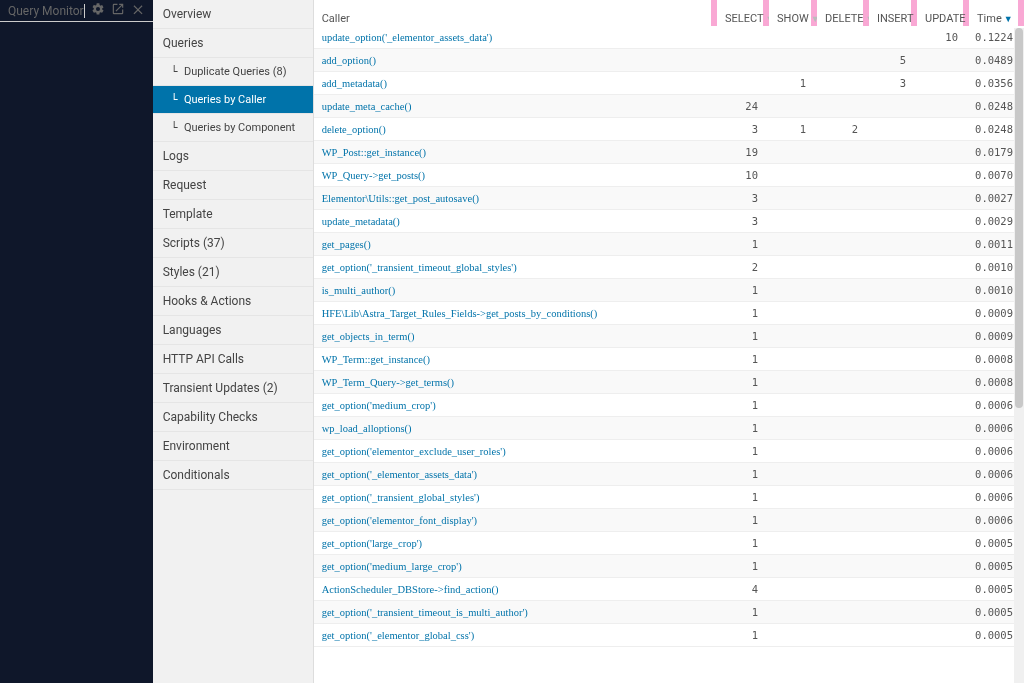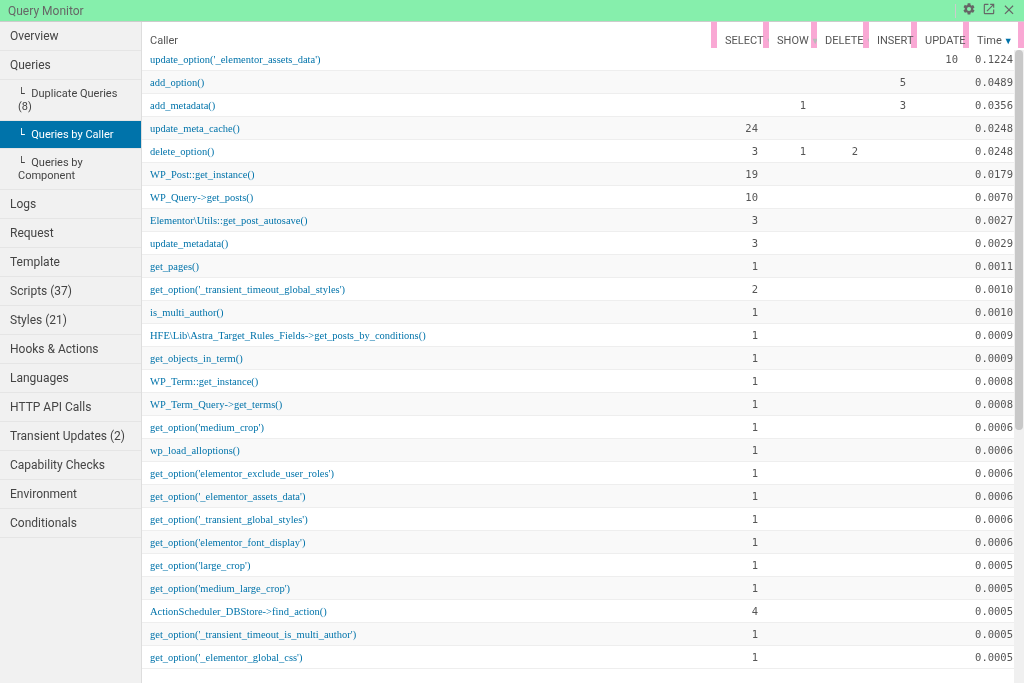--- a/index.html
+++ b/index.html
@@ -11,24 +11,24 @@
       font-family: -apple-system, BlinkMacSystemFont, "Segoe UI", Roboto, Arial, sans-serif;
       font-size: 12px;
       color: #23282d;
       background: #f1f1f1;
       width: 1024px;
       height: 683px;
       overflow: hidden;
     }
     .container {
       display: flex;
-      flex-direction: column;
+      flex-direction: row;
       width: 100%;
       height: 100%;
-      background: #86efac;
+      background: #0f172a;
     }
     .header {
       display: flex;
       align-items: center;
       justify-content: space-between;
       padding: 4px 8px;
       border-bottom: 1px solid #ccc;
       height: 22px;
     }
     .header-title {
@@ -50,21 +50,21 @@
       width: 1px;
       height: 14px;
       background: #ccc;
     }
     .body {
       display: flex;
       flex: 1;
       overflow: hidden;
     }
     .sidebar {
-      width: 142px;
+      width: 161px;
       background: #f1f1f1;
       border-right: 1px solid #ddd;
       overflow-y: auto;
     }
     .sidebar-item {
       padding: 7px 10px;
       font-size: 12px;
       color: #444;
       cursor: pointer;
       border-bottom: 1px solid #e5e5e5;

